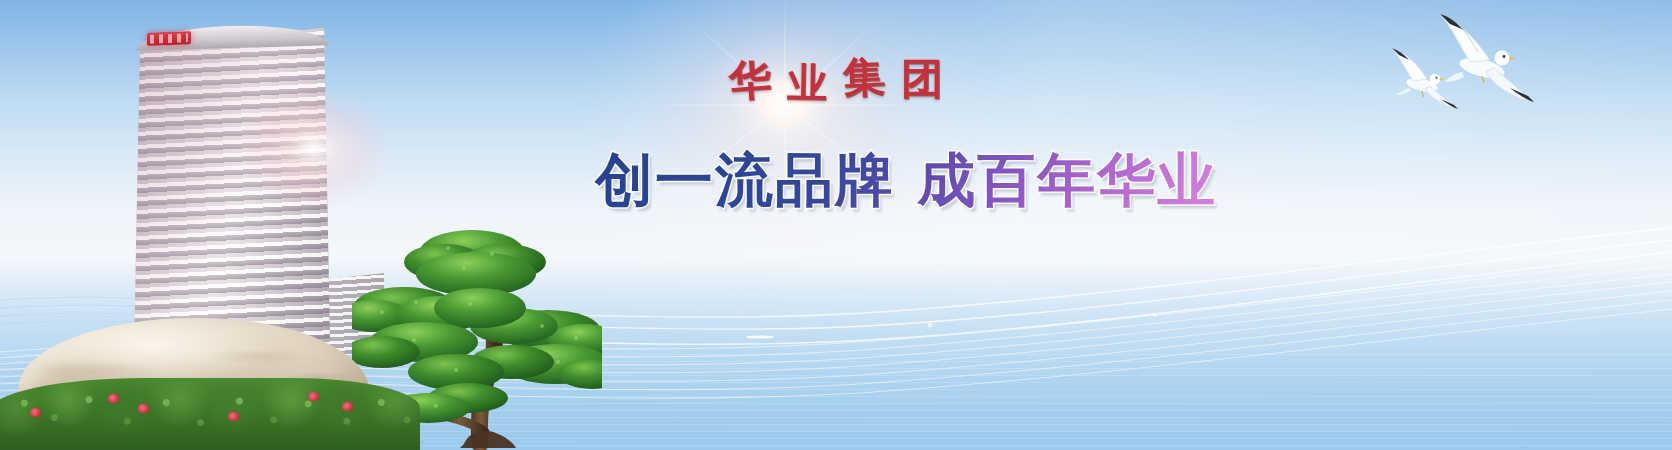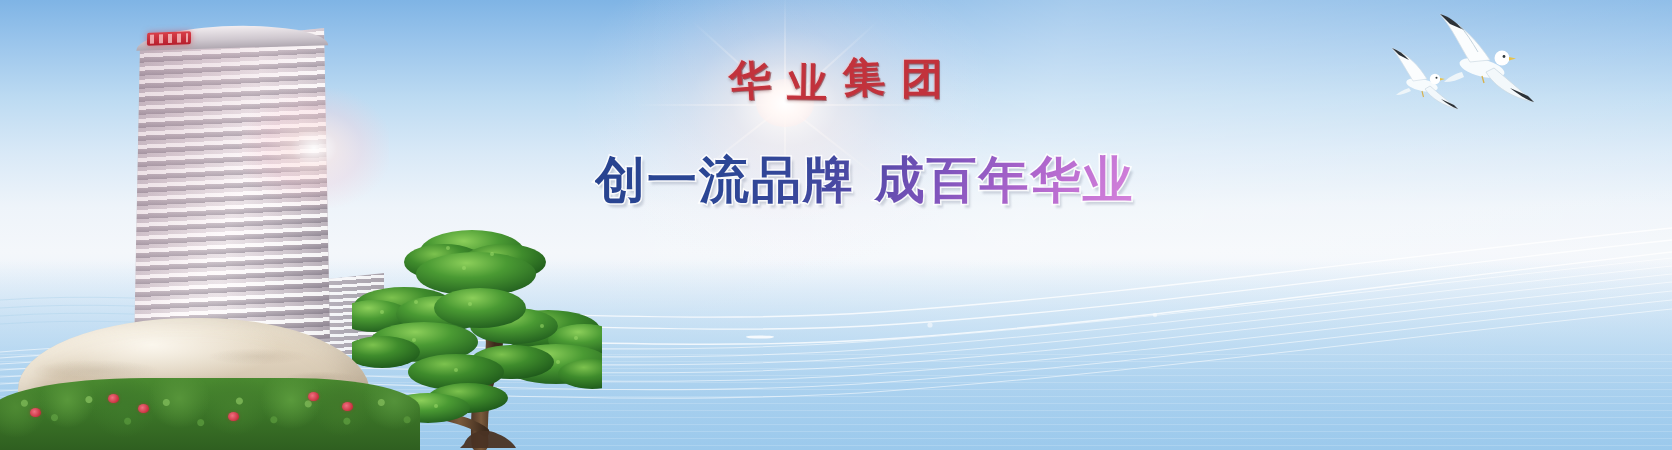--- a/index.html
+++ b/index.html
@@ -319,21 +319,21 @@
     position: absolute;
     left: 595px;
     top: 128px;
     width: 760px;
     height: 104px;
     display: flex;
     align-items: center;
     white-space: nowrap;
     font-family: "DejaVu Sans", "Liberation Sans", sans-serif;
     font-weight: 700;
-    font-size: 50px;
+    font-size: 58px;
     line-height: 1;
     letter-spacing: 2px;
   }
   .slogan-inner { position: relative; display: inline-block; }
   
   .slogan-shadow {
     position: absolute;
     left: 3px; top: 4px;
     color: rgba(120,128,152,0.30);
     filter: blur(1.2px);

